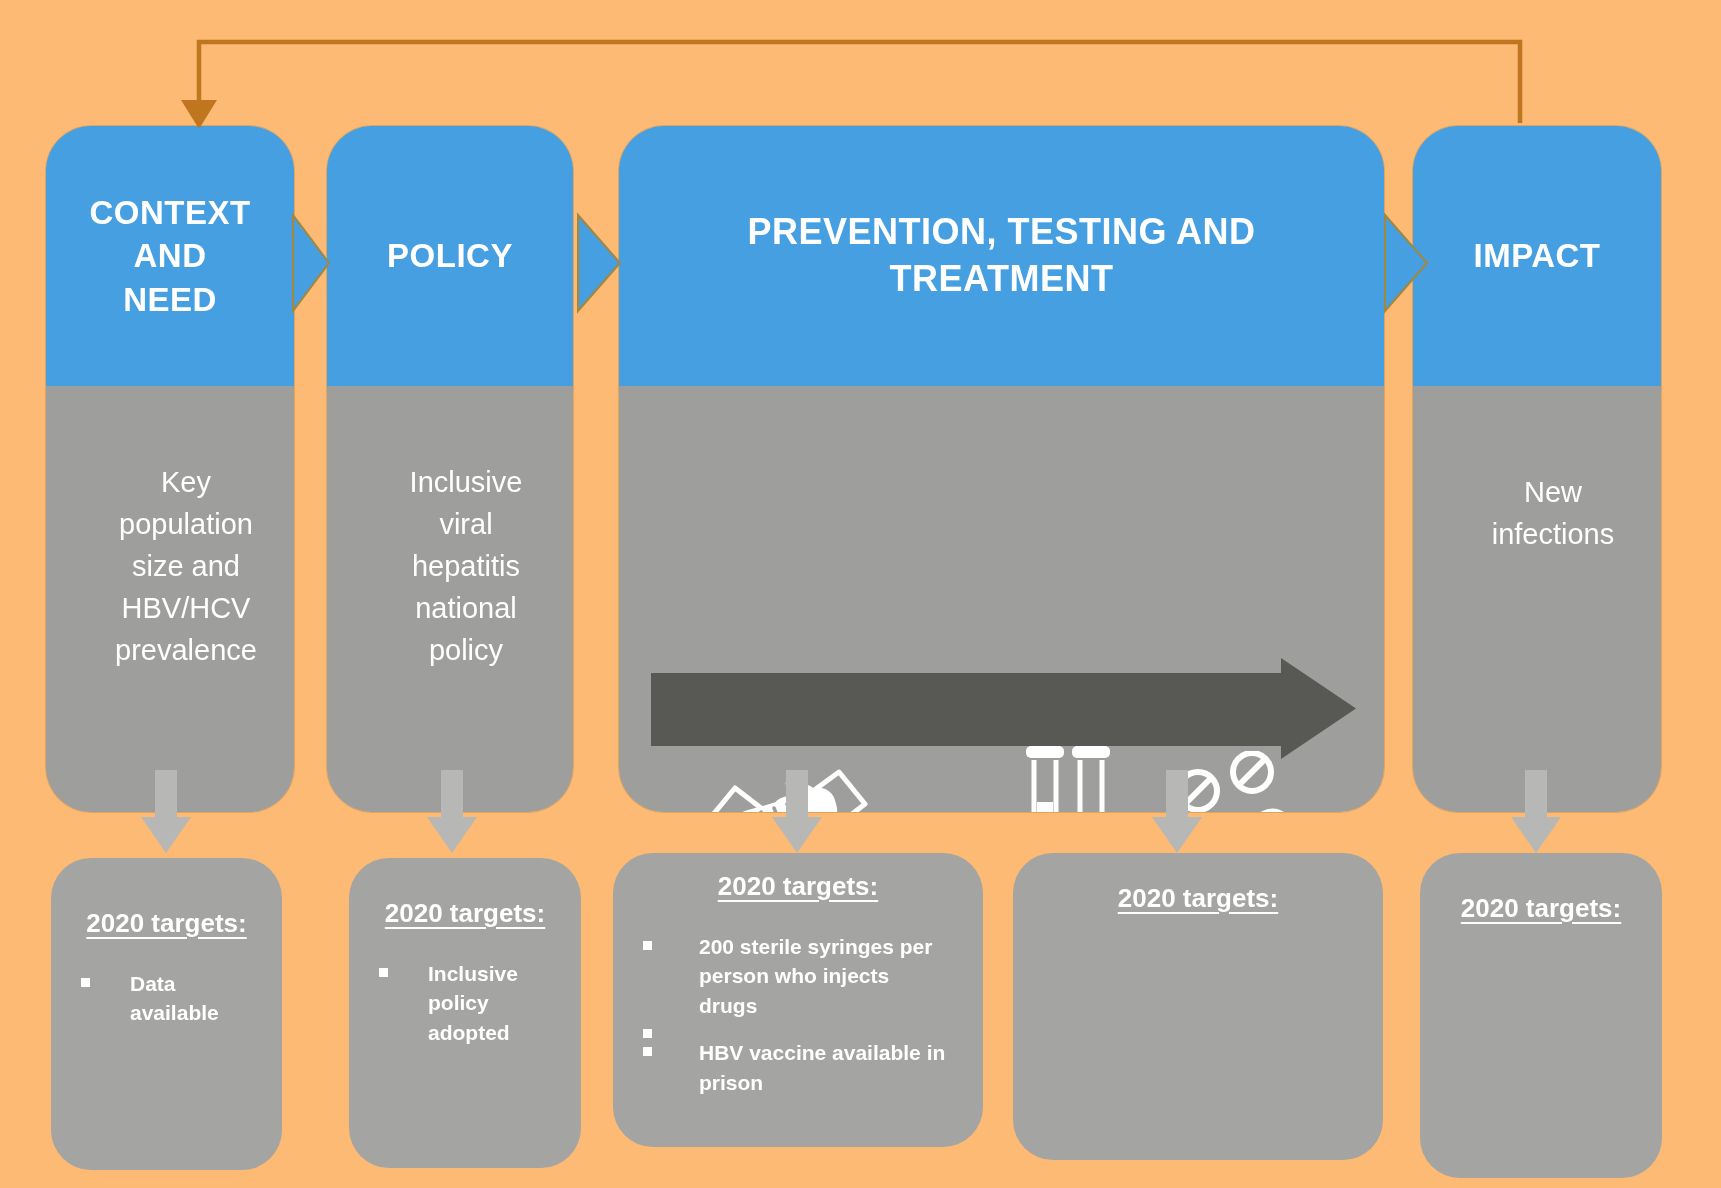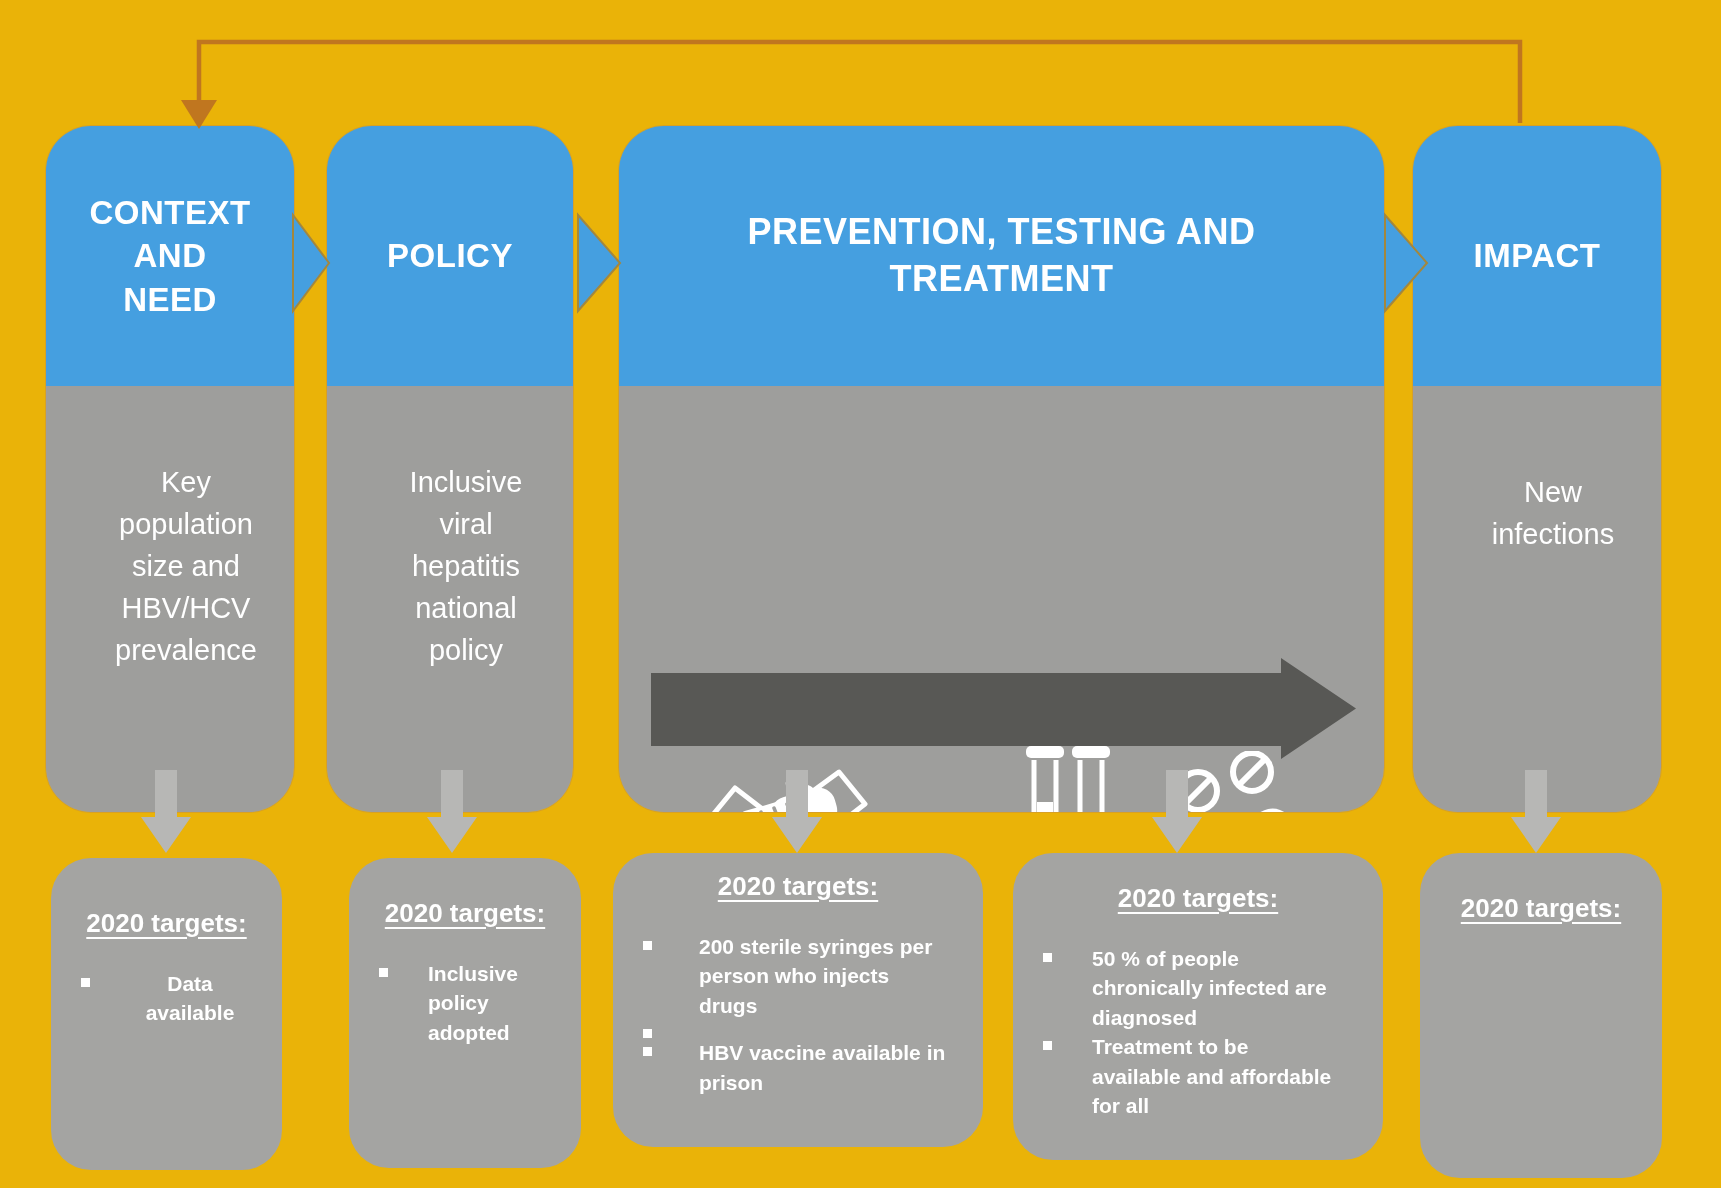--- a/index.html
+++ b/index.html
@@ -1,17 +1,17 @@
 <!DOCTYPE html>
 <html><head>
 <meta charset="utf-8">
 <style>
   html,body{margin:0;padding:0;background:#ffffff;}
   .canvas{
-    position:relative;width:1721px;height:1188px;background:#eab308;
+    position:relative;width:1721px;height:1188px;background:#fdba74;
     font-family:"Liberation Sans",sans-serif;overflow:hidden;
   }
   .overlay{position:absolute;left:0;top:0;z-index:3;pointer-events:none;}
 
   
   .main-box{
     position:absolute;top:125px;height:688px;border-radius:46px;overflow:hidden;
     border:1px solid rgba(198,141,66,.5);z-index:1;box-sizing:border-box;
   }
   .box-context{left:45px;width:250px;}
@@ -56,21 +56,21 @@
     text-decoration:underline;text-underline-offset:5px;margin:0 0 30px 0;
   }
   .bullets{margin:0;padding:0 8px 0 30px;list-style:none;}
   .bullet-row{display:flex;align-items:flex-start;margin:0;}
   .bullet-square{
     flex:0 0 9px;width:9px;height:9px;background:#ffffff;margin-top:9px;margin-right:40px;
   }
   .bullet-text{
     font-size:21px;font-weight:bold;line-height:1.4;white-space:pre-line;text-align:left;
   }
-  .t1 .bullet-text{width:120px;text-align:center;}
+  .t1 .bullet-text{width:120px;}
   .t2 .bullet-text{width:120px;}
   .t3 .bullet-text{width:292px;margin-left:7px;}
   .t4 .bullet-text{width:292px;}
   .t5 .bullet-text{width:150px;}
 </style>
 </head>
 <body>
 
 <div class="canvas">
 
@@ -220,33 +220,19 @@
       <li class="bullet-row">
         <span class="bullet-square"></span>
         <span class="bullet-text">HBV vaccine available in
 prison</span>
       </li>
     </ul>
   </div>
 
   <div class="target-box t4">
     <div class="target-heading">2020 targets:</div>
-    <ul class="bullets">
-      <li class="bullet-row">
-        <span class="bullet-square"></span>
-        <span class="bullet-text">50 % of people
-chronically infected are
-diagnosed</span>
-      </li>
-      <li class="bullet-row">
-        <span class="bullet-square"></span>
-        <span class="bullet-text">Treatment to be
-available and affordable
-for all</span>
-      </li>
-    </ul>
   </div>
 
   <div class="target-box t5">
     <div class="target-heading">2020 targets:</div>
   </div>
 
 </div>
 
 </body></html>

